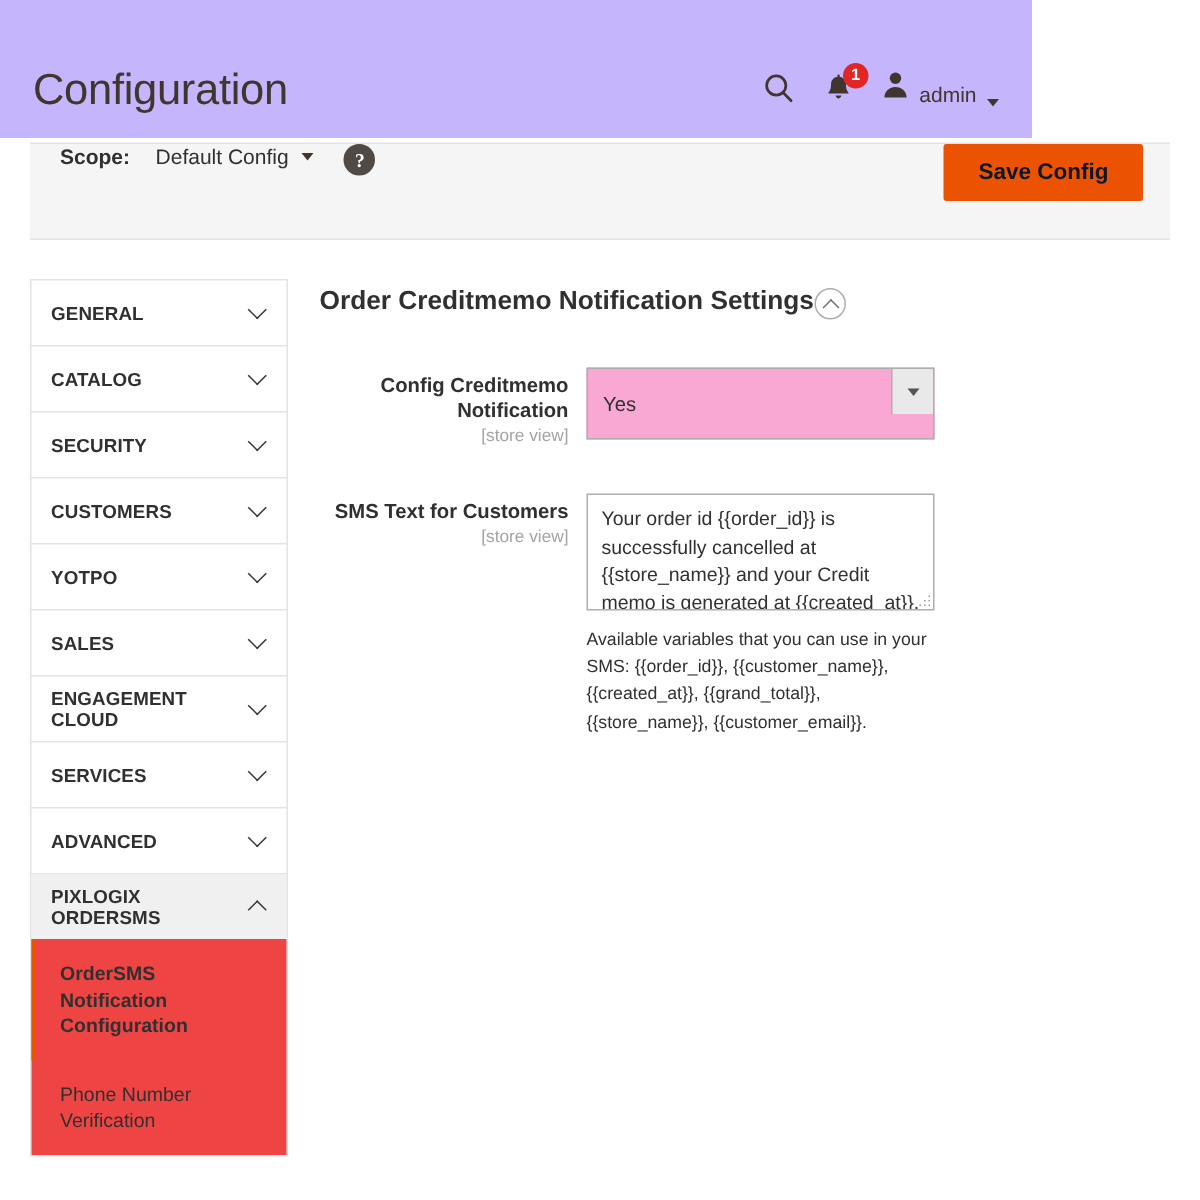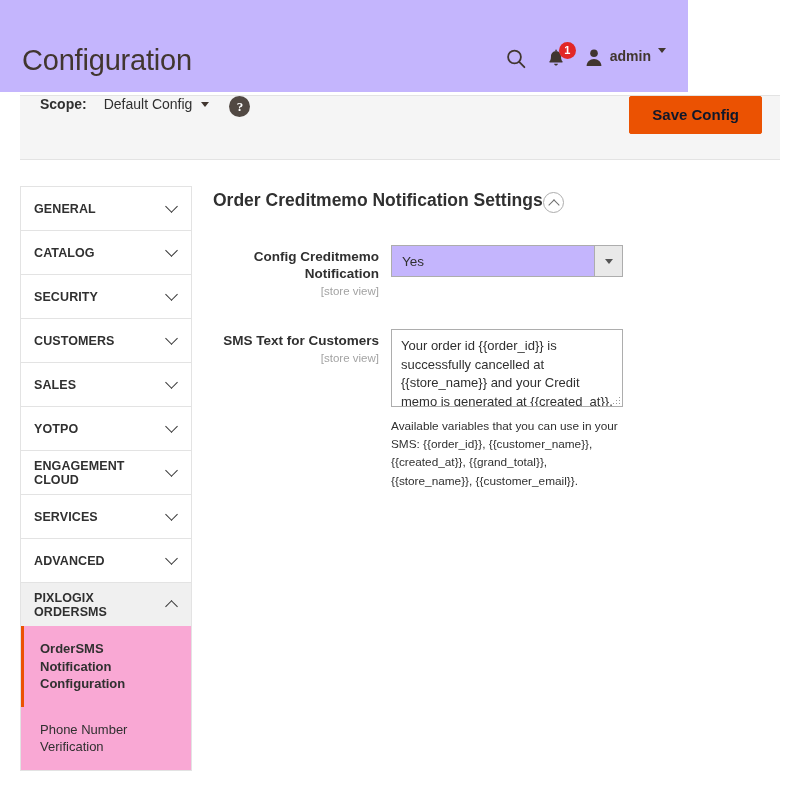--- a/index.html
+++ b/index.html
@@ -69,24 +69,23 @@
     border-radius: 9px;
     background: #e22626;
     color: #fff;
     font-size: 11px;
     font-weight: 700;
     line-height: 17px;
     text-align: center;
   }
   .admin-menu {
     display: flex;
-    align-items: flex-start;
+    align-items: flex-end;
     gap: 7px;
     cursor: pointer;
-    font-weight: bold;
   }
   .admin-name {
     font-size: 14px;
     color: #41362f;
   }
   .caret-down {
     width: 0; height: 0;
     border-left: 4.5px solid transparent;
     border-right: 4.5px solid transparent;
     border-top: 5px solid #41362f;
@@ -186,21 +185,21 @@
     border-right: 1.6px solid #333;
     border-bottom: 1.6px solid #333;
     transform: rotate(45deg);
     margin-top: -4px;
     flex: 0 0 auto;
   }
   .chev.up {
     transform: rotate(-135deg);
     margin-top: 3px;
   }
-  .nav-children { background: #f9a8d4; }
+  .nav-children { background: #ef4444; }
   .nav-child {
     padding: 14px 13px 14px 16px;
     font-size: 13px;
     color: #303030;
     cursor: pointer;
     line-height: 1.35;
     border-left: 3px solid transparent;
   }
   .nav-child.current {
     font-weight: 700;
@@ -269,23 +268,23 @@
     display: block;
     font-size: 11.5px;
     color: #a3a3a3;
     margin-top: 2px;
   }
   .field-control { flex: 1 1 auto; }
 
   .select-box {
     position: relative;
     width: 232px;
-    height: 32px;
+    height: 48px;
     border: 1px solid #adadad;
-    background: #c4b5fd;
+    background: #f9a8d4;
     display: flex;
     align-items: center;
     cursor: pointer;
   }
   .select-value {
     font-size: 13.5px;
     color: #303030;
     padding-left: 10px;
   }
   .select-arrow {
@@ -424,28 +423,28 @@
 
     <div class="nav-section">
       <div class="nav-head">
         <span class="nav-head-title">CUSTOMERS</span>
         <span class="chev"></span>
       </div>
     </div>
 
     <div class="nav-section">
       <div class="nav-head">
+        <span class="nav-head-title">YOTPO</span>
+        <span class="chev"></span>
+      </div>
+    </div>
+
+    <div class="nav-section">
+      <div class="nav-head">
         <span class="nav-head-title">SALES</span>
-        <span class="chev"></span>
-      </div>
-    </div>
-
-    <div class="nav-section">
-      <div class="nav-head">
-        <span class="nav-head-title">YOTPO</span>
         <span class="chev"></span>
       </div>
     </div>
 
     <div class="nav-section">
       <div class="nav-head">
         <span class="nav-head-title">ENGAGEMENT CLOUD</span>
         <span class="chev"></span>
       </div>
     </div>

